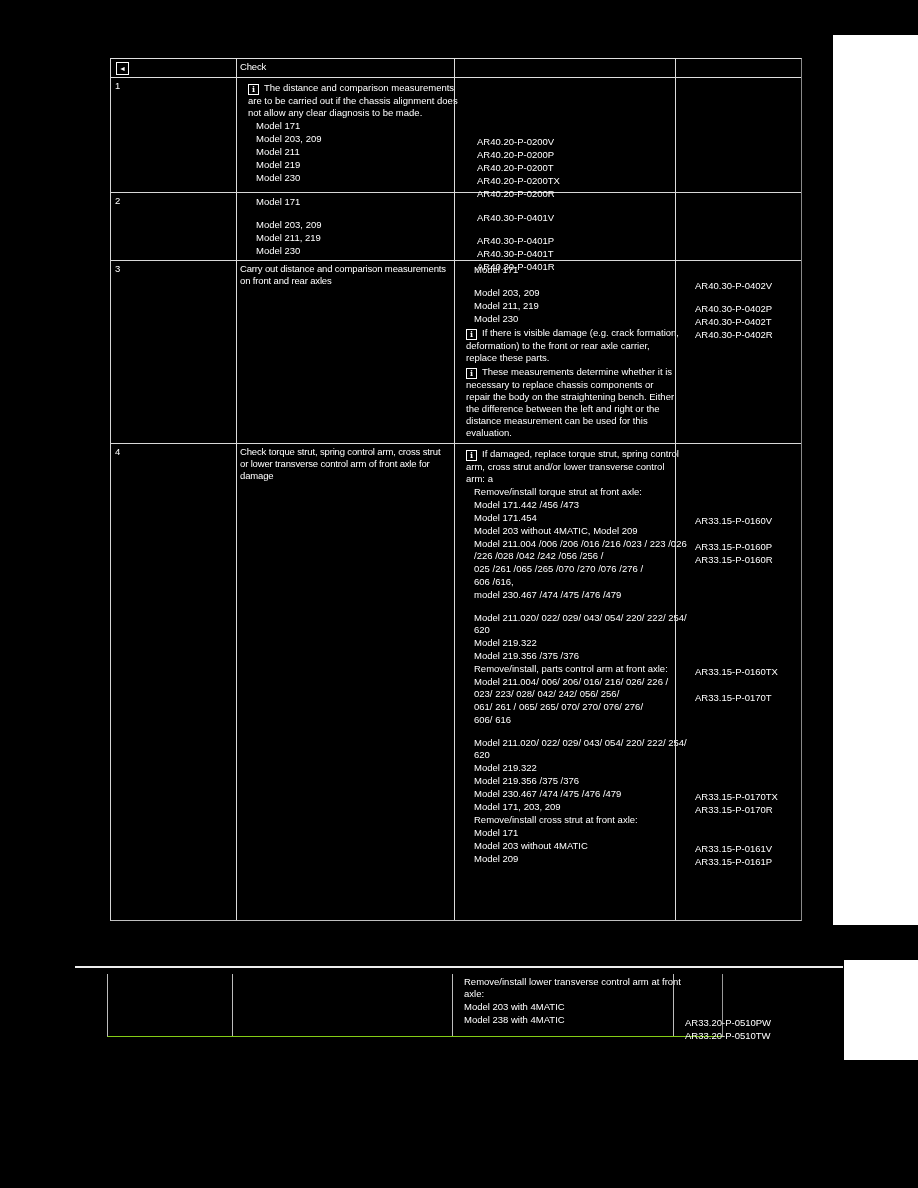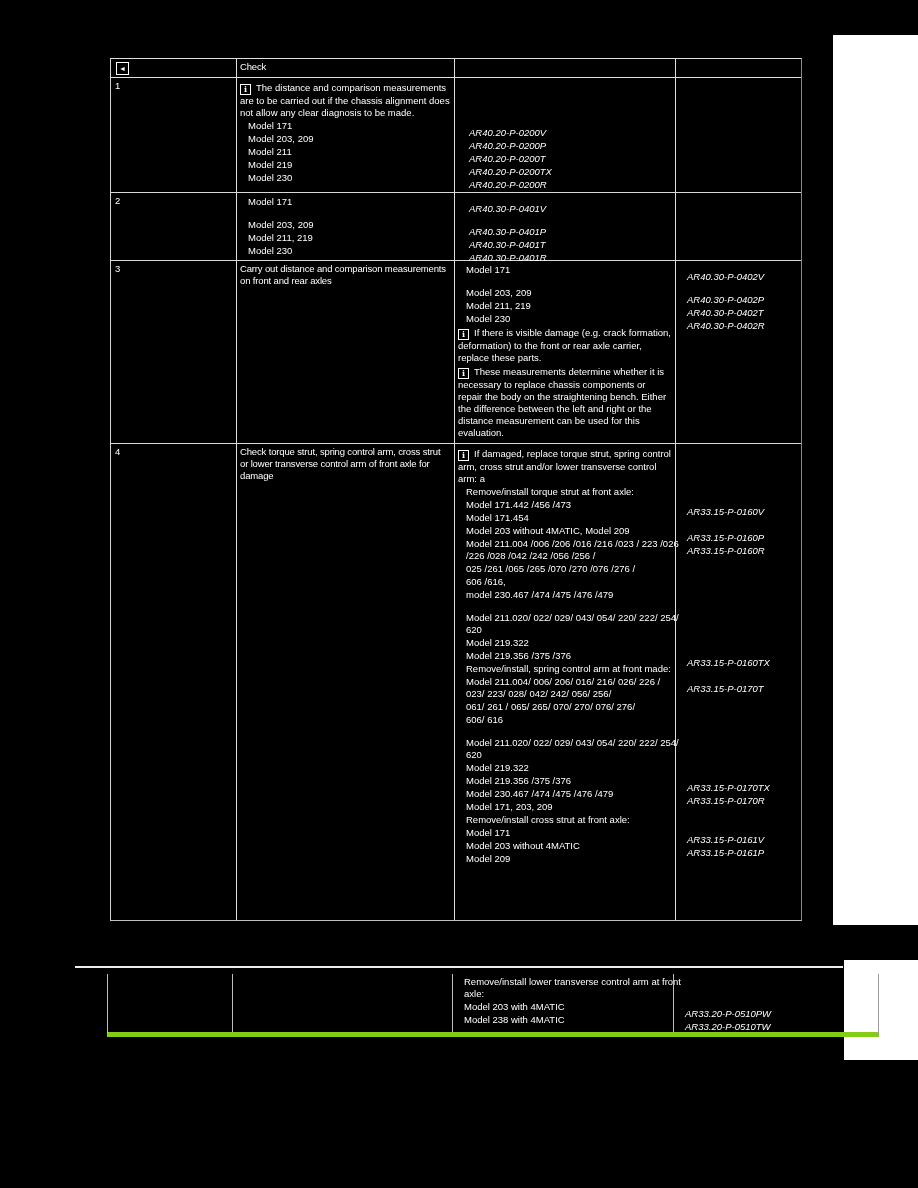--- a/index.html
+++ b/index.html
@@ -22,44 +22,44 @@
   .vline{position:absolute;top:0;bottom:0;width:1px;background:#dcdcdc;z-index:5;}
   .vl1{left:125px;} .vl2{left:343px;} .vl3{left:564px;}
 
   .thead{display:grid;grid-template-columns:125px 218px 349px;height:19px;border-bottom:1px solid #e0e0e0;box-sizing:border-box;}
   .trow{position:relative;display:grid;grid-template-columns:125px 218px 349px;border-bottom:1px solid #d8d8d8;box-sizing:border-box;}
   .trow:last-child{border-bottom:none;}
   .trow.r1{min-height:115px;} .trow.r2{min-height:68px;} .trow.r3{min-height:183px;}
 
   .cell{padding:2px 4px 1px 4px;line-height:12px;}
   .c2{letter-spacing:-0.15px;padding-right:8px;}
-  .c34{position:relative;padding:2px 0 2px 0;}
+  .c34{position:relative;padding:2px 0 2px 8px;}
 
   .entry{position:relative;padding-left:4px;}
   .entry .txt{width:214px;line-height:12px;}
   .entry.model{margin-top:1px;margin-left:8px;}
   .entry.note{margin-top:2px;margin-bottom:1px;}
-  .entry .code{position:absolute;left:225px;top:7px;white-space:nowrap;line-height:12px;font-style:italic;}
+  .entry .code{position:absolute;left:225px;top:16px;white-space:nowrap;line-height:12px;}
   .spacer{height:10px;}
 
   .ibox{
     display:inline-block;width:9px;height:9px;border:1px solid #fff;
     font-family:"DejaVu Serif",serif;font-weight:bold;font-size:8px;line-height:9px;
     text-align:center;margin-right:5px;vertical-align:-1px;
   }
   .backbox{
     display:inline-block;width:11px;height:11px;border:1px solid #fff;
     font-size:7px;line-height:11px;text-align:center;margin:1px 0 0 1px;
   }
 
   
   .band-top-line{position:absolute;left:75px;top:966px;width:768px;height:2px;background:#ededed;}
   .cont-table{
-    position:absolute;left:107px;top:974px;width:772px;height:63px;
-    border-left:1px solid #bdbdbd;border-right:1px solid #9a9a9a;border-bottom:5px solid #84cc16;
+    position:absolute;left:107px;top:974px;width:616px;height:63px;
+    border-left:1px solid #bdbdbd;border-right:1px solid #9a9a9a;border-bottom:1px solid #84cc16;
     box-sizing:border-box;
   }
   .cont-table .vline{background:#bdbdbd;}
   .cvl1{left:124px;} .cvl2{left:344px;} .cvl3{left:565px;}
   .cont-col34{position:absolute;left:344px;top:1px;width:344px;}
   .cont-col34 .txt{width:218px;}
 </style>
 </head>
 <body>
 
@@ -200,21 +200,21 @@
               <div class="txt">Model 211.020/ 022/ 029/ 043/ 054/ 220/ 222/ 254/ 620</div>
             </div>
             <div class="entry model">
               <div class="txt">Model 219.322</div>
             </div>
             <div class="entry model">
               <div class="txt">Model 219.356 /375 /376</div>
               <span class="code">AR33.15-P-0160TX</span>
             </div>
             <div class="entry model">
-              <div class="txt">Remove/install, spring control arm at front made:</div>
+              <div class="txt">Remove/install, parts control arm at front axle:</div>
             </div>
             <div class="entry model">
               <div class="txt">Model 211.004/ 006/ 206/ 016/ 216/ 026/ 226 / 023/ 223/ 028/ 042/ 242/ 056/ 256/</div>
               <span class="code">AR33.15-P-0170T</span>
             </div>
             <div class="entry model">
               <div class="txt">061/ 261 / 065/ 265/ 070/ 270/ 076/ 276/</div>
             </div>
             <div class="entry model">
               <div class="txt">606/ 616</div>

